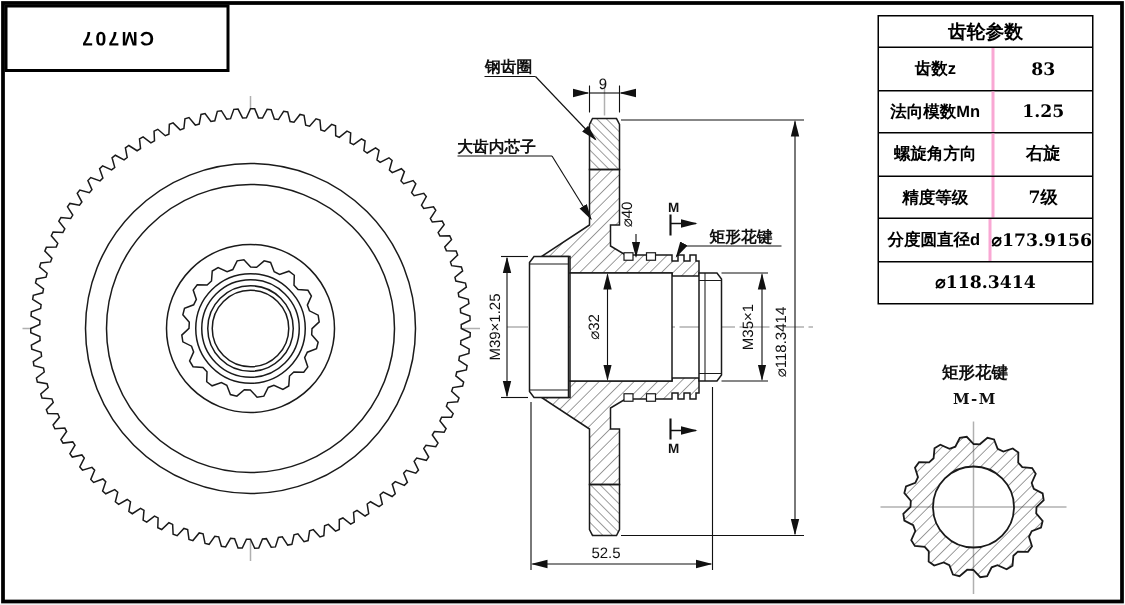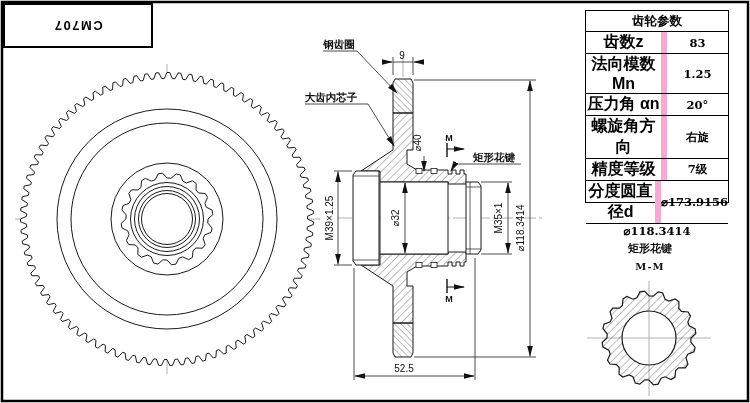--- a/index.html
+++ b/index.html
@@ -8,21 +8,21 @@
   svg{position:absolute;left:0;top:0;}
   .dimtext{font-size:10px;fill:#111;font-family:"Liberation Sans",sans-serif;}
   .cjk{font-size:10.5px;font-weight:bold;fill:#111;}
   .mark{font-size:9px;font-weight:bold;fill:#111;}
   
   .param-table{position:absolute;left:585px;top:10px;width:144px;height:193px;
                border:1.5px solid #000;box-sizing:border-box;background:#fff;
                display:flex;flex-direction:column;}
   .pt-title{height:20px;line-height:20px;text-align:center;font-size:12.5px;font-weight:bold;color:#000;}
   .pt-row{flex:1;display:flex;border-top:1px solid #000;}
-  .pt-l{width:75px;border-right:6px solid #f9a8d4;text-align:center;font-size:16px;
+  .pt-l{width:75px;border-right:2px solid #f9a8d4;text-align:center;font-size:11px;
         font-weight:600;color:#000;display:flex;align-items:center;justify-content:center;}
   .pt-v{flex:1;text-align:right;font-size:11.5px;font-weight:600;color:#000;
         display:flex;align-items:center;justify-content:center;font-family:"DejaVu Serif",serif;}
   .mm-caption{position:absolute;left:605px;top:241px;width:90px;text-align:center;color:#111;}
   .mm-caption .t1{font-size:11px;font-weight:bold;}
   .mm-caption .t2{font-size:10px;font-weight:bold;margin-top:5px;letter-spacing:1px;
                   font-family:"DejaVu Serif",serif;}
 </style>
 </head>
 <body>
@@ -184,24 +184,20 @@
   <div class="pt-title">齿轮参数</div>
   <div class="pt-row">
     <div class="pt-l">齿数z</div>
     <div class="pt-v">83</div>
   </div>
   <div class="pt-row">
     <div class="pt-l">法向模数Mn</div>
     <div class="pt-v">1.25</div>
   </div>
   <div class="pt-row">
-    <div class="pt-l">压力角 αn</div>
-    <div class="pt-v">20°</div>
-  </div>
-  <div class="pt-row">
     <div class="pt-l">螺旋角方向</div>
     <div class="pt-v">右旋</div>
   </div>
   <div class="pt-row">
     <div class="pt-l">精度等级</div>
     <div class="pt-v">7级</div>
   </div>
   <div class="pt-row">
     <div class="pt-l">分度圆直径d</div>
     <div class="pt-v">⌀173.9156</div>

